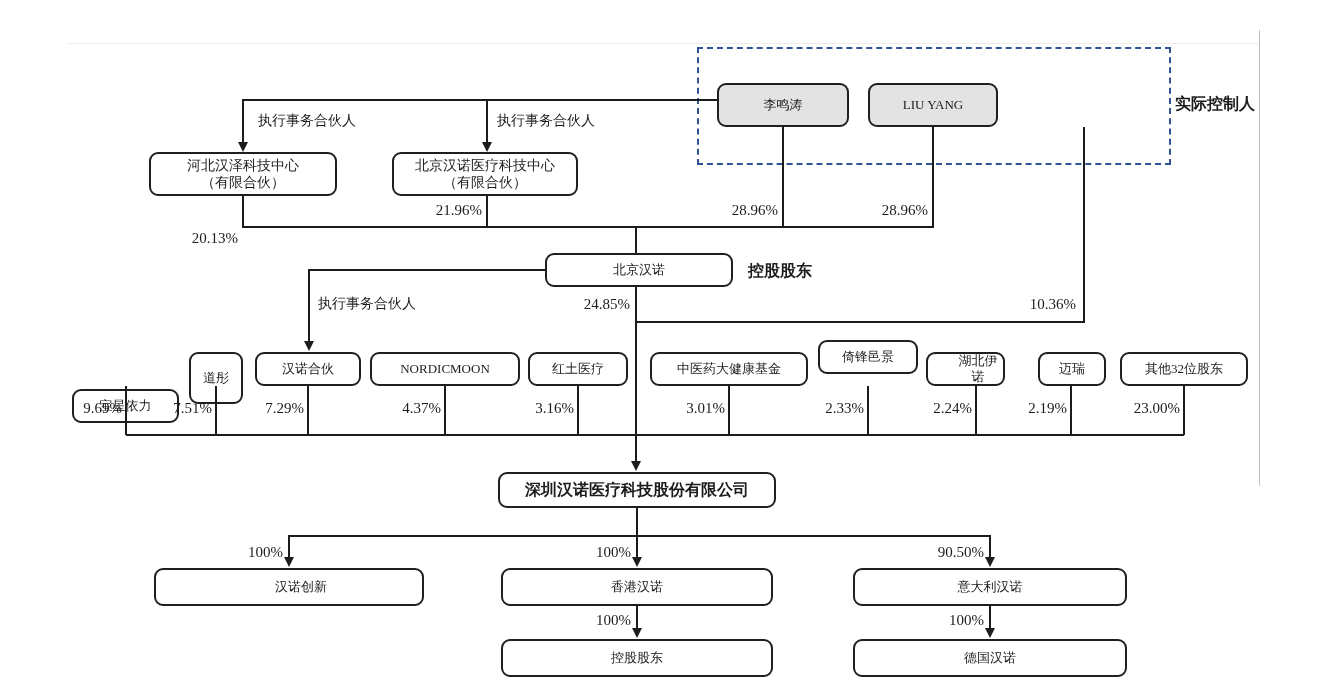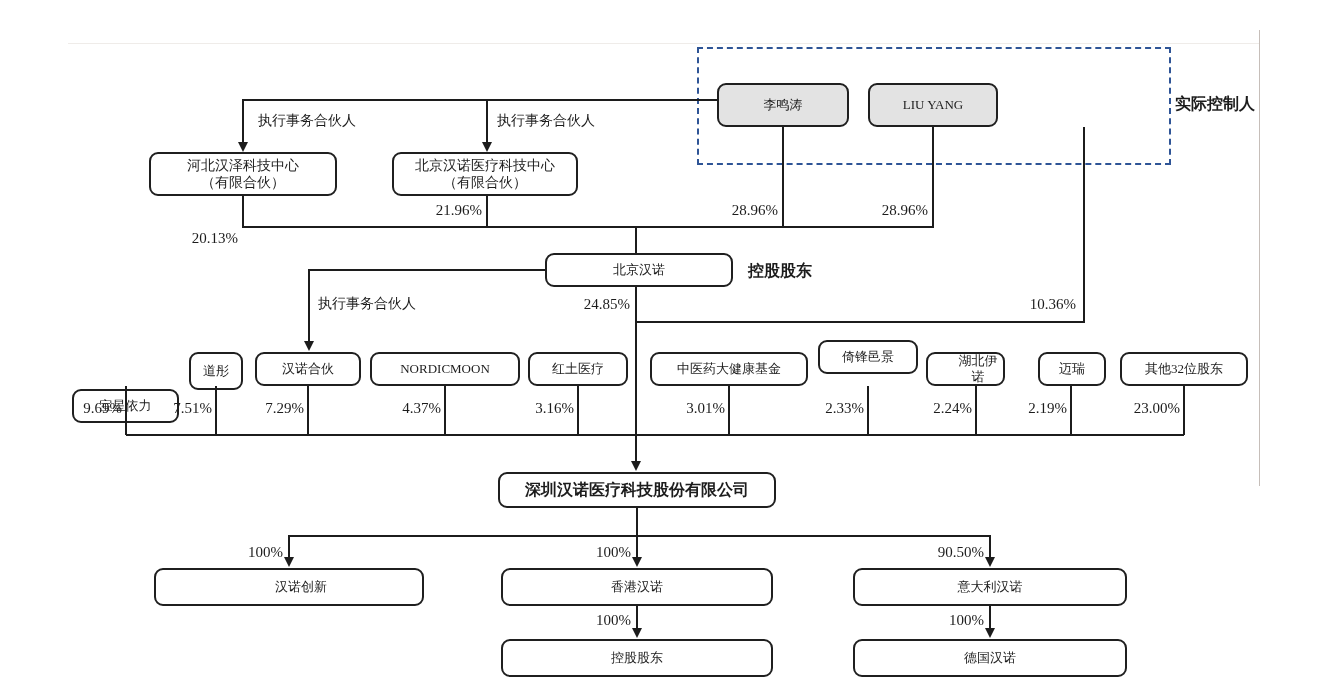--- a/index.html
+++ b/index.html
@@ -74,21 +74,21 @@
   <div class="arrow" style="left:304px;top:341px;"></div>
   <div class="lbl" style="left:318px;top:295px;">执行事务合伙人</div>
 
   <div class="vl" style="left:635px;top:287px;height:175px;"></div>
   <div class="arrow" style="left:631px;top:461px;"></div>
   <div class="hl" style="left:636px;top:321px;width:449px;"></div>
   <div class="pct" style="left:560px;top:296px;">24.85%</div>
   <div class="pct" style="left:1006px;top:296px;">10.36%</div>
 
   <div class="box" style="left:72px;top:352px;width:107px;height:34px;margin-top:37px;">宝星依力</div>
-  <div class="box" style="left:189px;top:352px;width:54px;height:38px;">道彤</div>
+  <div class="box" style="left:189px;top:352px;width:54px;height:52px;">道彤</div>
   <div class="box" style="left:255px;top:352px;width:106px;height:34px;">汉诺合伙</div>
   <div class="box" style="left:370px;top:352px;width:150px;height:34px;">NORDICMOON</div>
   <div class="box" style="left:528px;top:352px;width:100px;height:34px;">红土医疗</div>
   <div class="box" style="left:650px;top:352px;width:158px;height:34px;">中医药大健康基金</div>
   <div class="box" style="left:818px;top:340px;width:100px;height:34px;">倚锋邑景</div>
   <div class="box" style="left:926px;top:352px;width:79px;height:34px;padding-left:25px;">湖北伊诺</div>
   <div class="box" style="left:1038px;top:352px;width:68px;height:34px;">迈瑞</div>
   <div class="box" style="left:1120px;top:352px;width:128px;height:34px;">其他32位股东</div>
 
   <div class="vl" style="left:125px;top:386px;height:49px;"></div>

